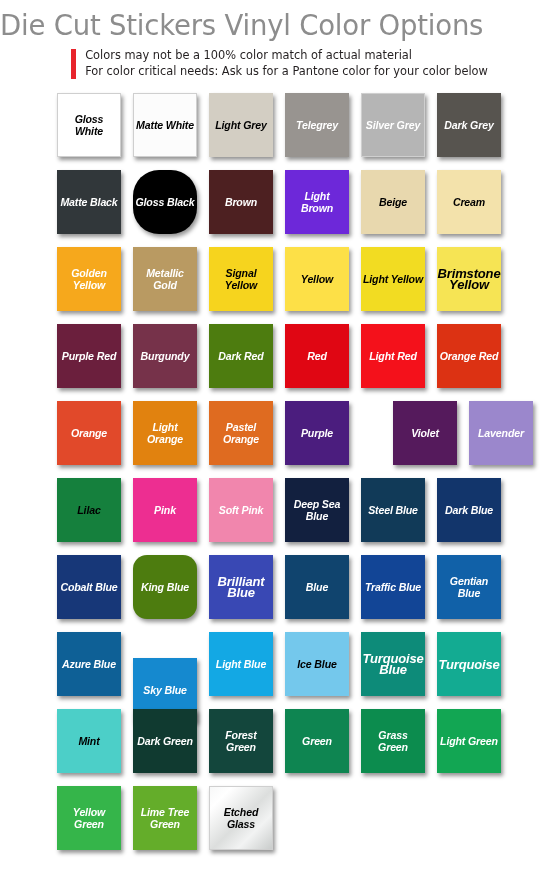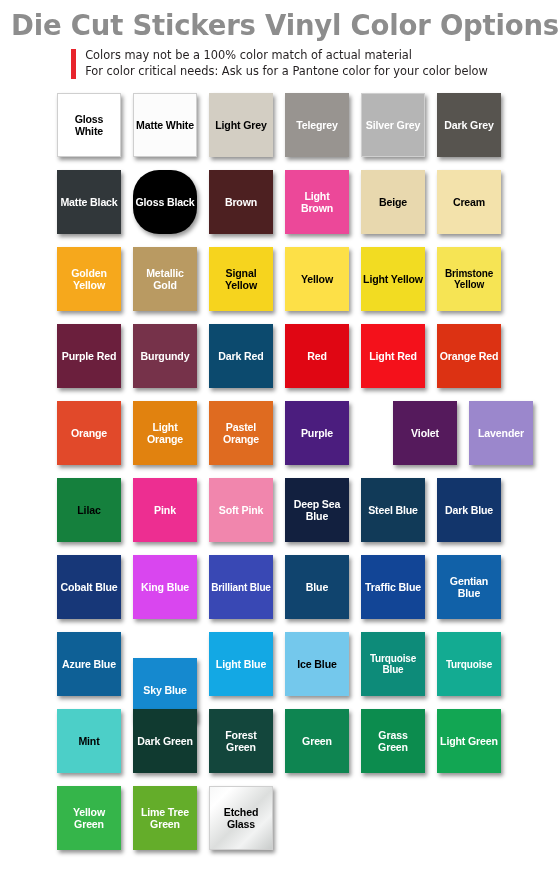--- a/index.html
+++ b/index.html
@@ -18,24 +18,24 @@
     width: 559px;
     height: 870px;
     box-sizing: border-box;
   }
 
   
   .header {
     padding-top: 8px;
   }
   .title {
-    text-align: right;
+    text-align: left;
     font-family: "DejaVu Sans", sans-serif;
     font-size: 27.5px;
-    font-weight: 700;
+    font-weight: 400;
     color: #8d8d8d;
     letter-spacing: -0.2px;
     line-height: 34px;
     white-space: nowrap;
   }
   .notice {
     margin-top: 6px;
     display: flex;
     justify-content: center;
     align-items: flex-start;
@@ -59,20 +59,21 @@
   
   .grid {
     position: absolute;
     left: 57px;
     top: 93px;
     width: 448px;
   }
   .row {
     display: flex;
     height: 77px;
+    font-style: italic;
   }
   .swatch {
     position: relative;
     width: 64px;
     height: 64px;
     margin-right: 12px;
     box-sizing: border-box;
     display: flex;
     align-items: center;
     justify-content: center;
@@ -86,21 +87,21 @@
   }
   .label {
     font-family: "Liberation Sans", sans-serif;
     font-size: 10.6px;
     font-weight: bold;
     line-height: 12.4px;
     padding: 0 2px;
     letter-spacing: -0.15px;
   }
   .label.small {
-    font-size: 10px;
+    font-size: 13px;
     line-height: 11px;
   }
   .label.dark  { color: #000000; }
   .label.light { color: #ffffff; }
 </style>
 </head>
 <body>
 
 <div class="page">
 
@@ -139,21 +140,21 @@
       <div class="row">
         <div class="swatch" style="background: rgb(49, 55, 58);">
           <span class="label light">Matte Black</span>
         </div>
         <div class="swatch" style="background: rgb(0, 0, 0); border-radius: 26px;">
           <span class="label light">Gloss Black</span>
         </div>
         <div class="swatch" style="background: rgb(77, 32, 33);">
           <span class="label light">Brown</span>
         </div>
-        <div class="swatch" style="background: #ec4899;">
+        <div class="swatch" style="background: #6d28d9;">
           <span class="label light">Light Brown</span>
         </div>
         <div class="swatch" style="background: rgb(232, 216, 174);">
           <span class="label dark">Beige</span>
         </div>
         <div class="swatch" style="background: rgb(243, 226, 171);">
           <span class="label dark">Cream</span>
         </div>
       </div>
       <div class="row">
@@ -176,21 +177,21 @@
           <span class="label dark small">Brimstone Yellow</span>
         </div>
       </div>
       <div class="row">
         <div class="swatch" style="background: rgb(107, 31, 61);">
           <span class="label light">Purple Red</span>
         </div>
         <div class="swatch" style="background: rgb(118, 50, 74);">
           <span class="label light">Burgundy</span>
         </div>
-        <div class="swatch" style="background: #0c4a6e;">
+        <div class="swatch" style="background: #4d7c0f;">
           <span class="label light">Dark Red</span>
         </div>
         <div class="swatch" style="background: rgb(224, 6, 19);">
           <span class="label light">Red</span>
         </div>
         <div class="swatch" style="background: rgb(244, 17, 27);">
           <span class="label light">Light Red</span>
         </div>
         <div class="swatch" style="background: rgb(220, 50, 19);">
           <span class="label light">Orange Red</span>
@@ -233,21 +234,21 @@
           <span class="label light">Steel Blue</span>
         </div>
         <div class="swatch" style="background: rgb(18, 53, 107);">
           <span class="label light">Dark Blue</span>
         </div>
       </div>
       <div class="row">
         <div class="swatch" style="background: rgb(23, 55, 120);">
           <span class="label light">Cobalt Blue</span>
         </div>
-        <div class="swatch" style="background: #d946ef;">
+        <div class="swatch" style="background: #4d7c0f; border-radius: 14px;">
           <span class="label light">King Blue</span>
         </div>
         <div class="swatch" style="background: rgb(57, 72, 180);">
           <span class="label light small">Brilliant Blue</span>
         </div>
         <div class="swatch" style="background: rgb(16, 68, 110);">
           <span class="label light">Blue</span>
         </div>
         <div class="swatch" style="background: rgb(18, 69, 150);">
           <span class="label light">Traffic Blue</span>

